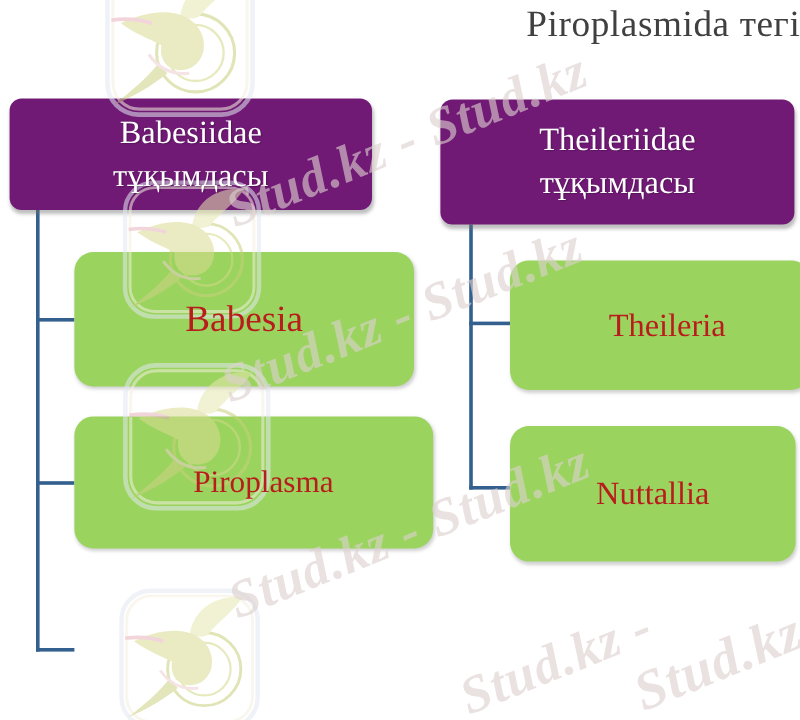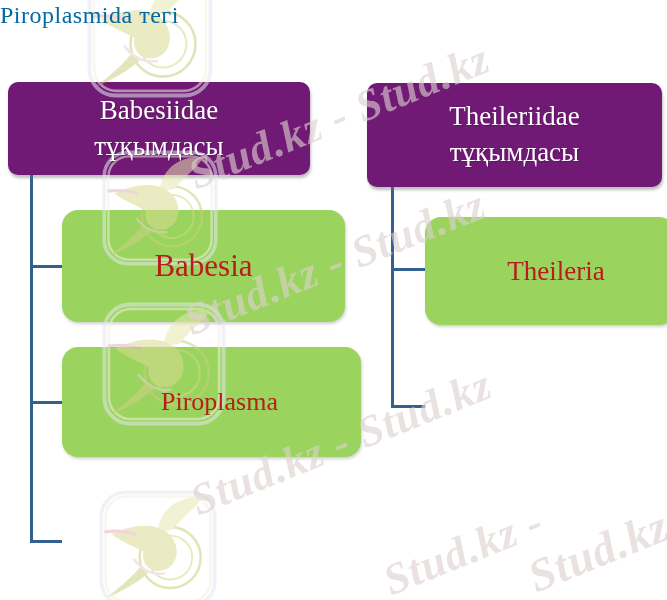--- a/index.html
+++ b/index.html
@@ -1,22 +1,22 @@
 <!DOCTYPE html>
 <html><head>
 <meta charset="utf-8">
 <style>
   html,body{margin:0;padding:0;background:#ffffff;}
   .stage{
     position:relative;width:667px;height:600px;overflow:hidden;background:#ffffff;
     font-family:"Liberation Serif", serif;
   }
   .title{
-    position:absolute;left:0;right:0;top:2px;text-align:left;
-    font-size:24px;color:#0369a1;z-index:5;letter-spacing:0.5px;
+    position:absolute;left:0;right:0;top:2px;text-align:right;
+    font-size:31px;color:#404040;z-index:5;letter-spacing:0.5px;
   }
   
   .conn{position:absolute;background:#33608e;}
   
   .node{position:absolute;display:flex;flex-direction:column;align-items:center;justify-content:center;text-align:center;}
   .parent{
     background:#701a75;border-radius:10px;
     box-shadow:1px 3px 3px rgba(110,110,110,0.45);
   }
   .parent .label{color:#ffffff;font-size:27px;line-height:1.32;position:relative;z-index:5;text-shadow:1px 1px 1px rgba(0,0,0,0.22);}
@@ -81,20 +81,23 @@
     <div class="label fs-md">Piroplasma</div>
   </div>
 
   <div class="node parent" style="left:367px;top:83px;width:295px;height:104px;">
     <div class="label">Theileriidae</div>
     <div class="label">тұқымдасы</div>
   </div>
   <div class="node child" style="left:425px;top:217px;width:238px;height:108px;padding-left:12px;">
     <div class="label fs-rt">Theileria</div>
   </div>
+  <div class="node child" style="left:425px;top:355px;width:238px;height:113px;">
+    <div class="label fs-rt">Nuttallia</div>
+  </div>
 
   <svg class="logo" style="left:85px;top:-30px;width:130px;height:130px;">
       <use href="#studkz-logo"></use>
     </svg>
   <svg class="logo" style="left:100px;top:148px;width:120px;height:120px;">
       <use href="#studkz-logo"></use>
     </svg>
   <svg class="logo" style="left:100px;top:300px;width:128px;height:128px;">
       <use href="#studkz-logo"></use>
     </svg>

